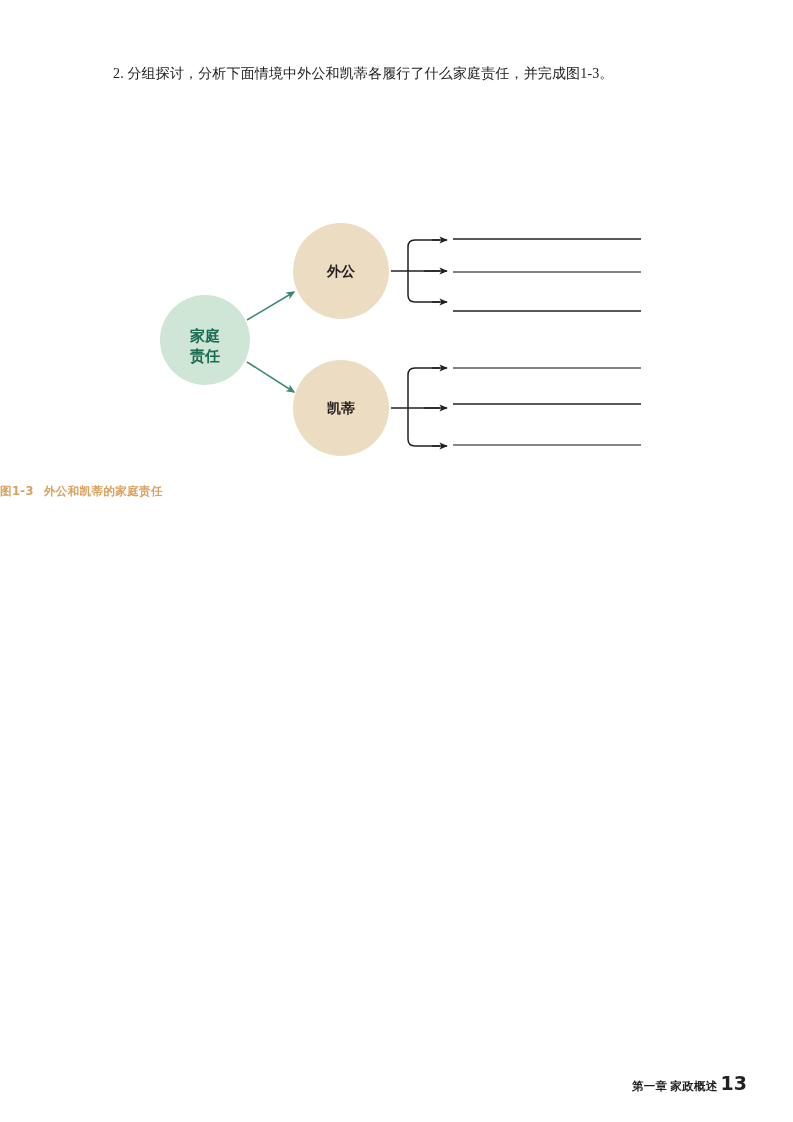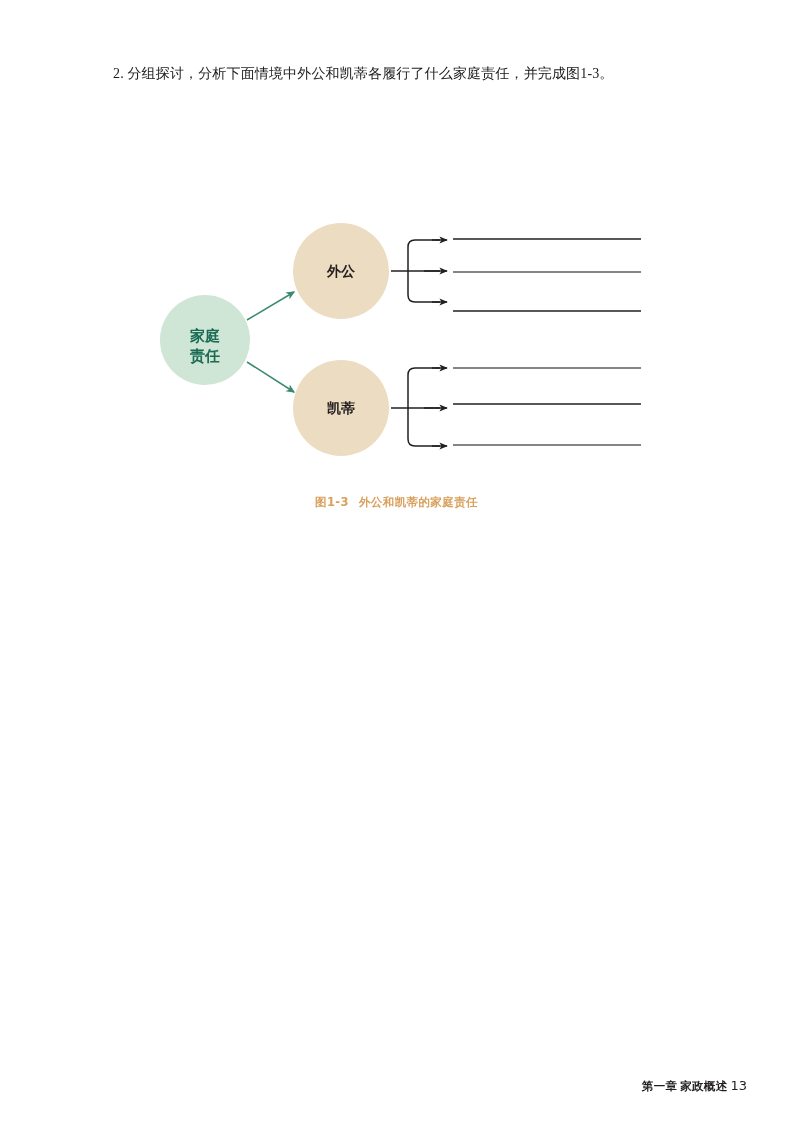--- a/index.html
+++ b/index.html
@@ -64,24 +64,23 @@
     fill: #1a6b54;
   }
   .node-label-branch {
     font-size: 14px;
     fill: #231f20;
   }
 
   
   .caption {
     position: absolute;
-    top: 495px;
+    top: 484px;
     left: 0;
     width: 793px;
-    text-align: center;
     font-family: "DejaVu Sans", "Liberation Sans", sans-serif;
     font-size: 11.5px;
     font-weight: 700;
     color: #d9a05c;
     letter-spacing: 0.4px;
   }
   .caption .cap-num { margin-right: 10px; }
 
   
   .footer {
@@ -92,22 +91,22 @@
     align-items: baseline;
     gap: 3px;
     font-family: "DejaVu Sans", "Liberation Sans", sans-serif;
     font-size: 11.5px;
     font-weight: 700;
     color: #231f20;
   }
   .footer .chapter { letter-spacing: 0.3px; }
   .footer .sect { letter-spacing: 0.3px; }
   .footer .pageno {
-    font-size: 13px;
-    font-weight: 400;
+    font-size: 19px;
+    font-weight: 700;
     letter-spacing: 0;
   }
 </style>
 </head>
 <body>
 
 <div class="page">
 
   <div class="text-block">
     <p class="para">2. 分组探讨，分析下面情境中外公和凯蒂各履行了什么家庭责任，并完成图1-3。</p>

